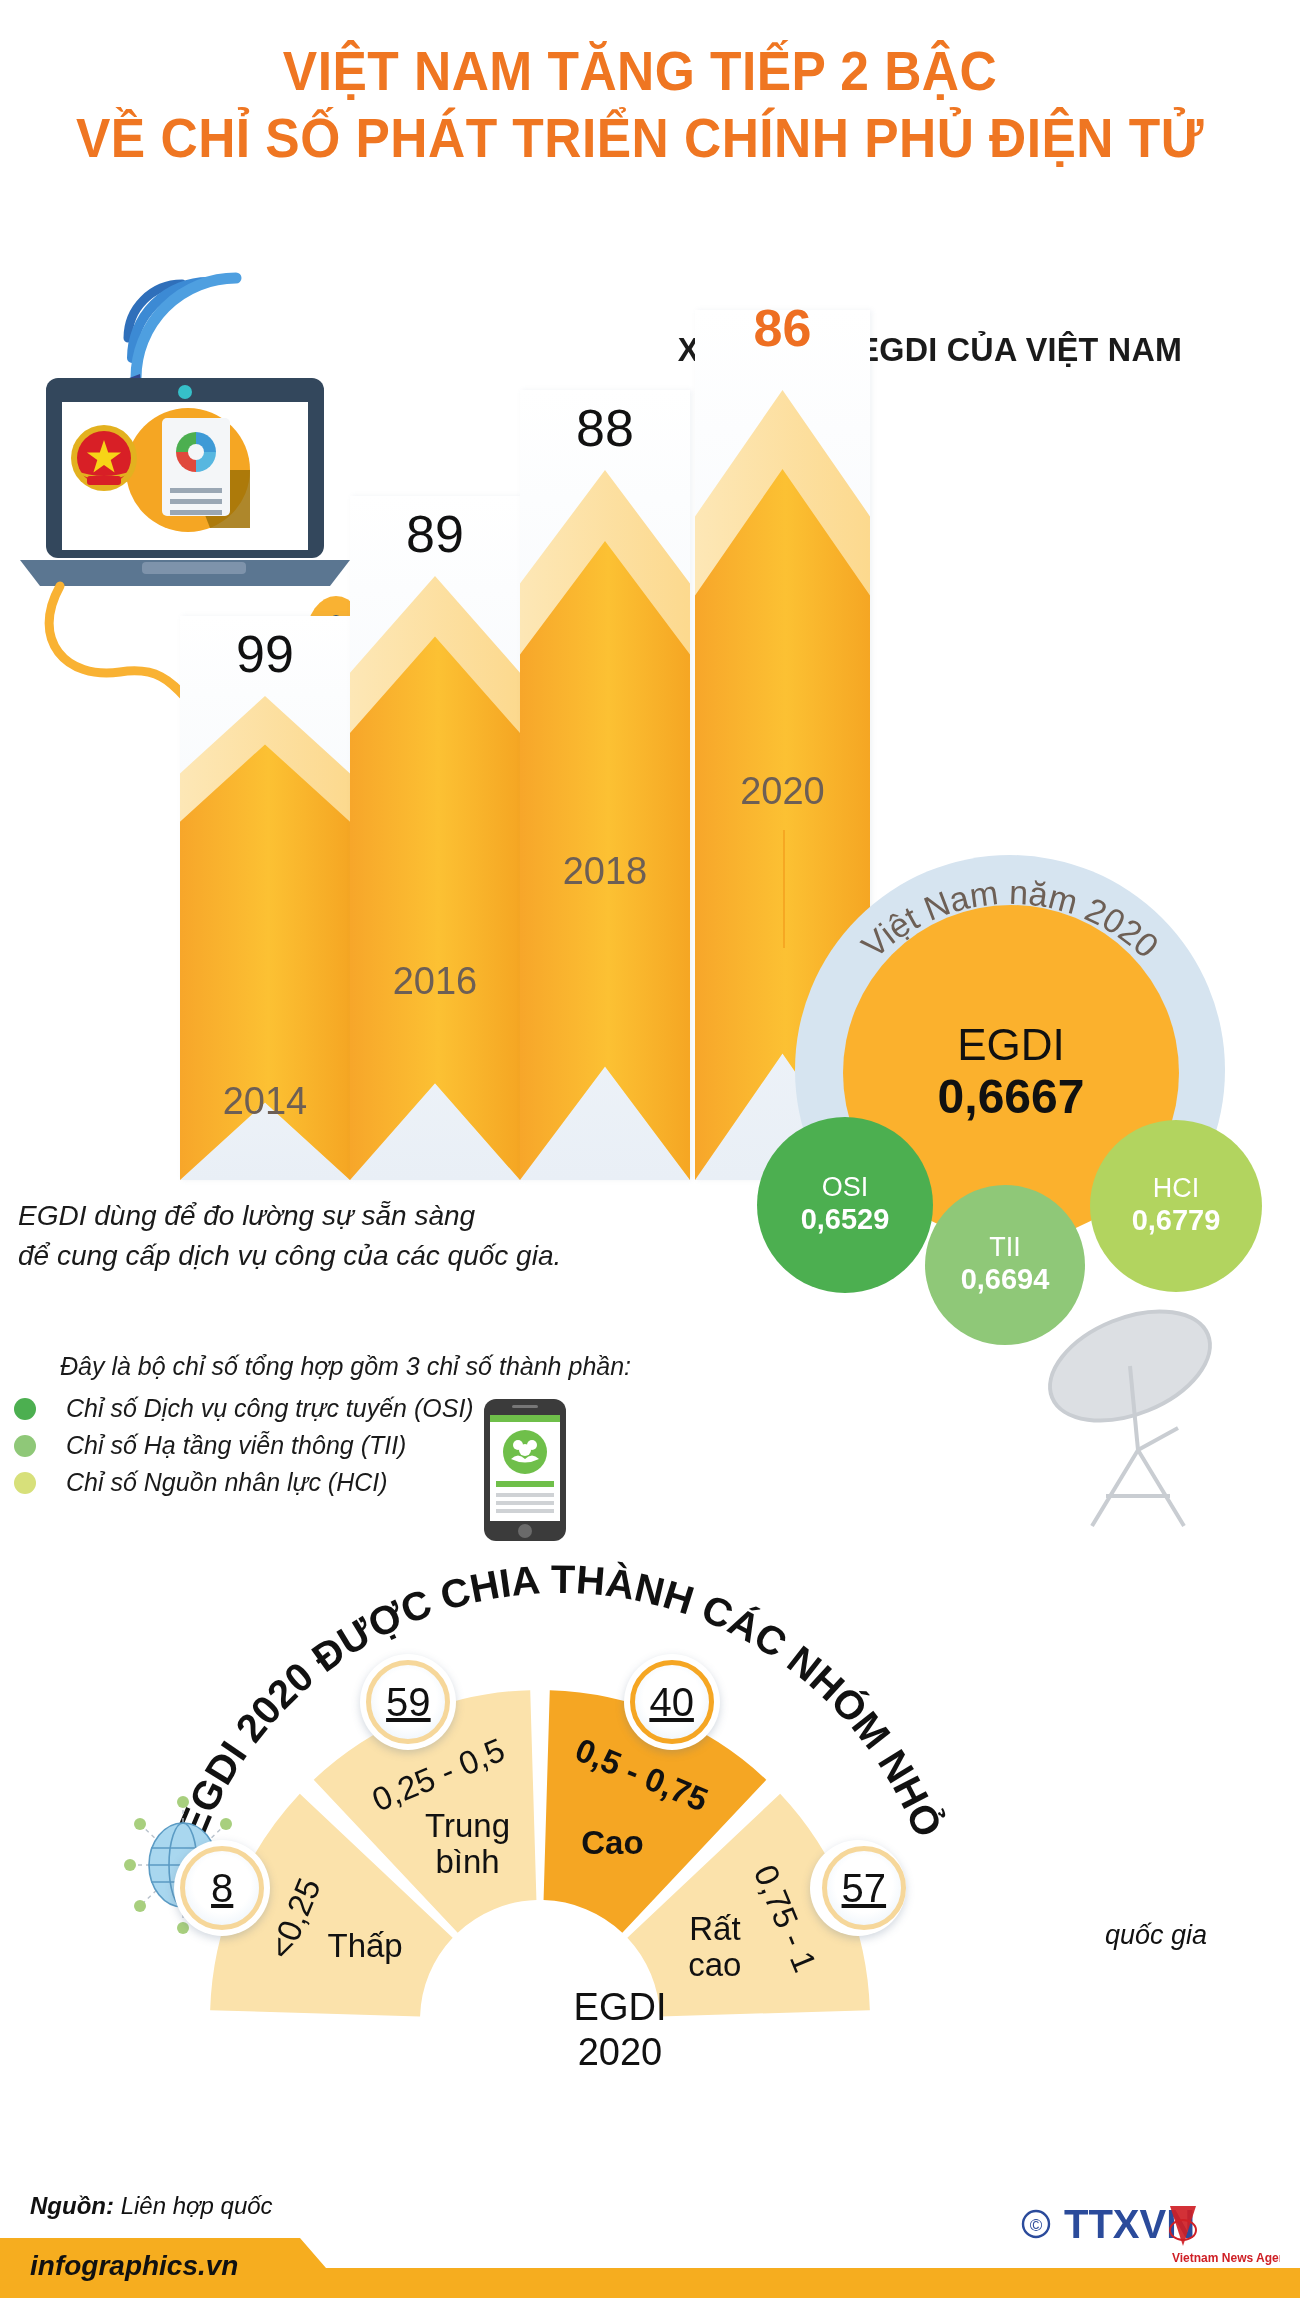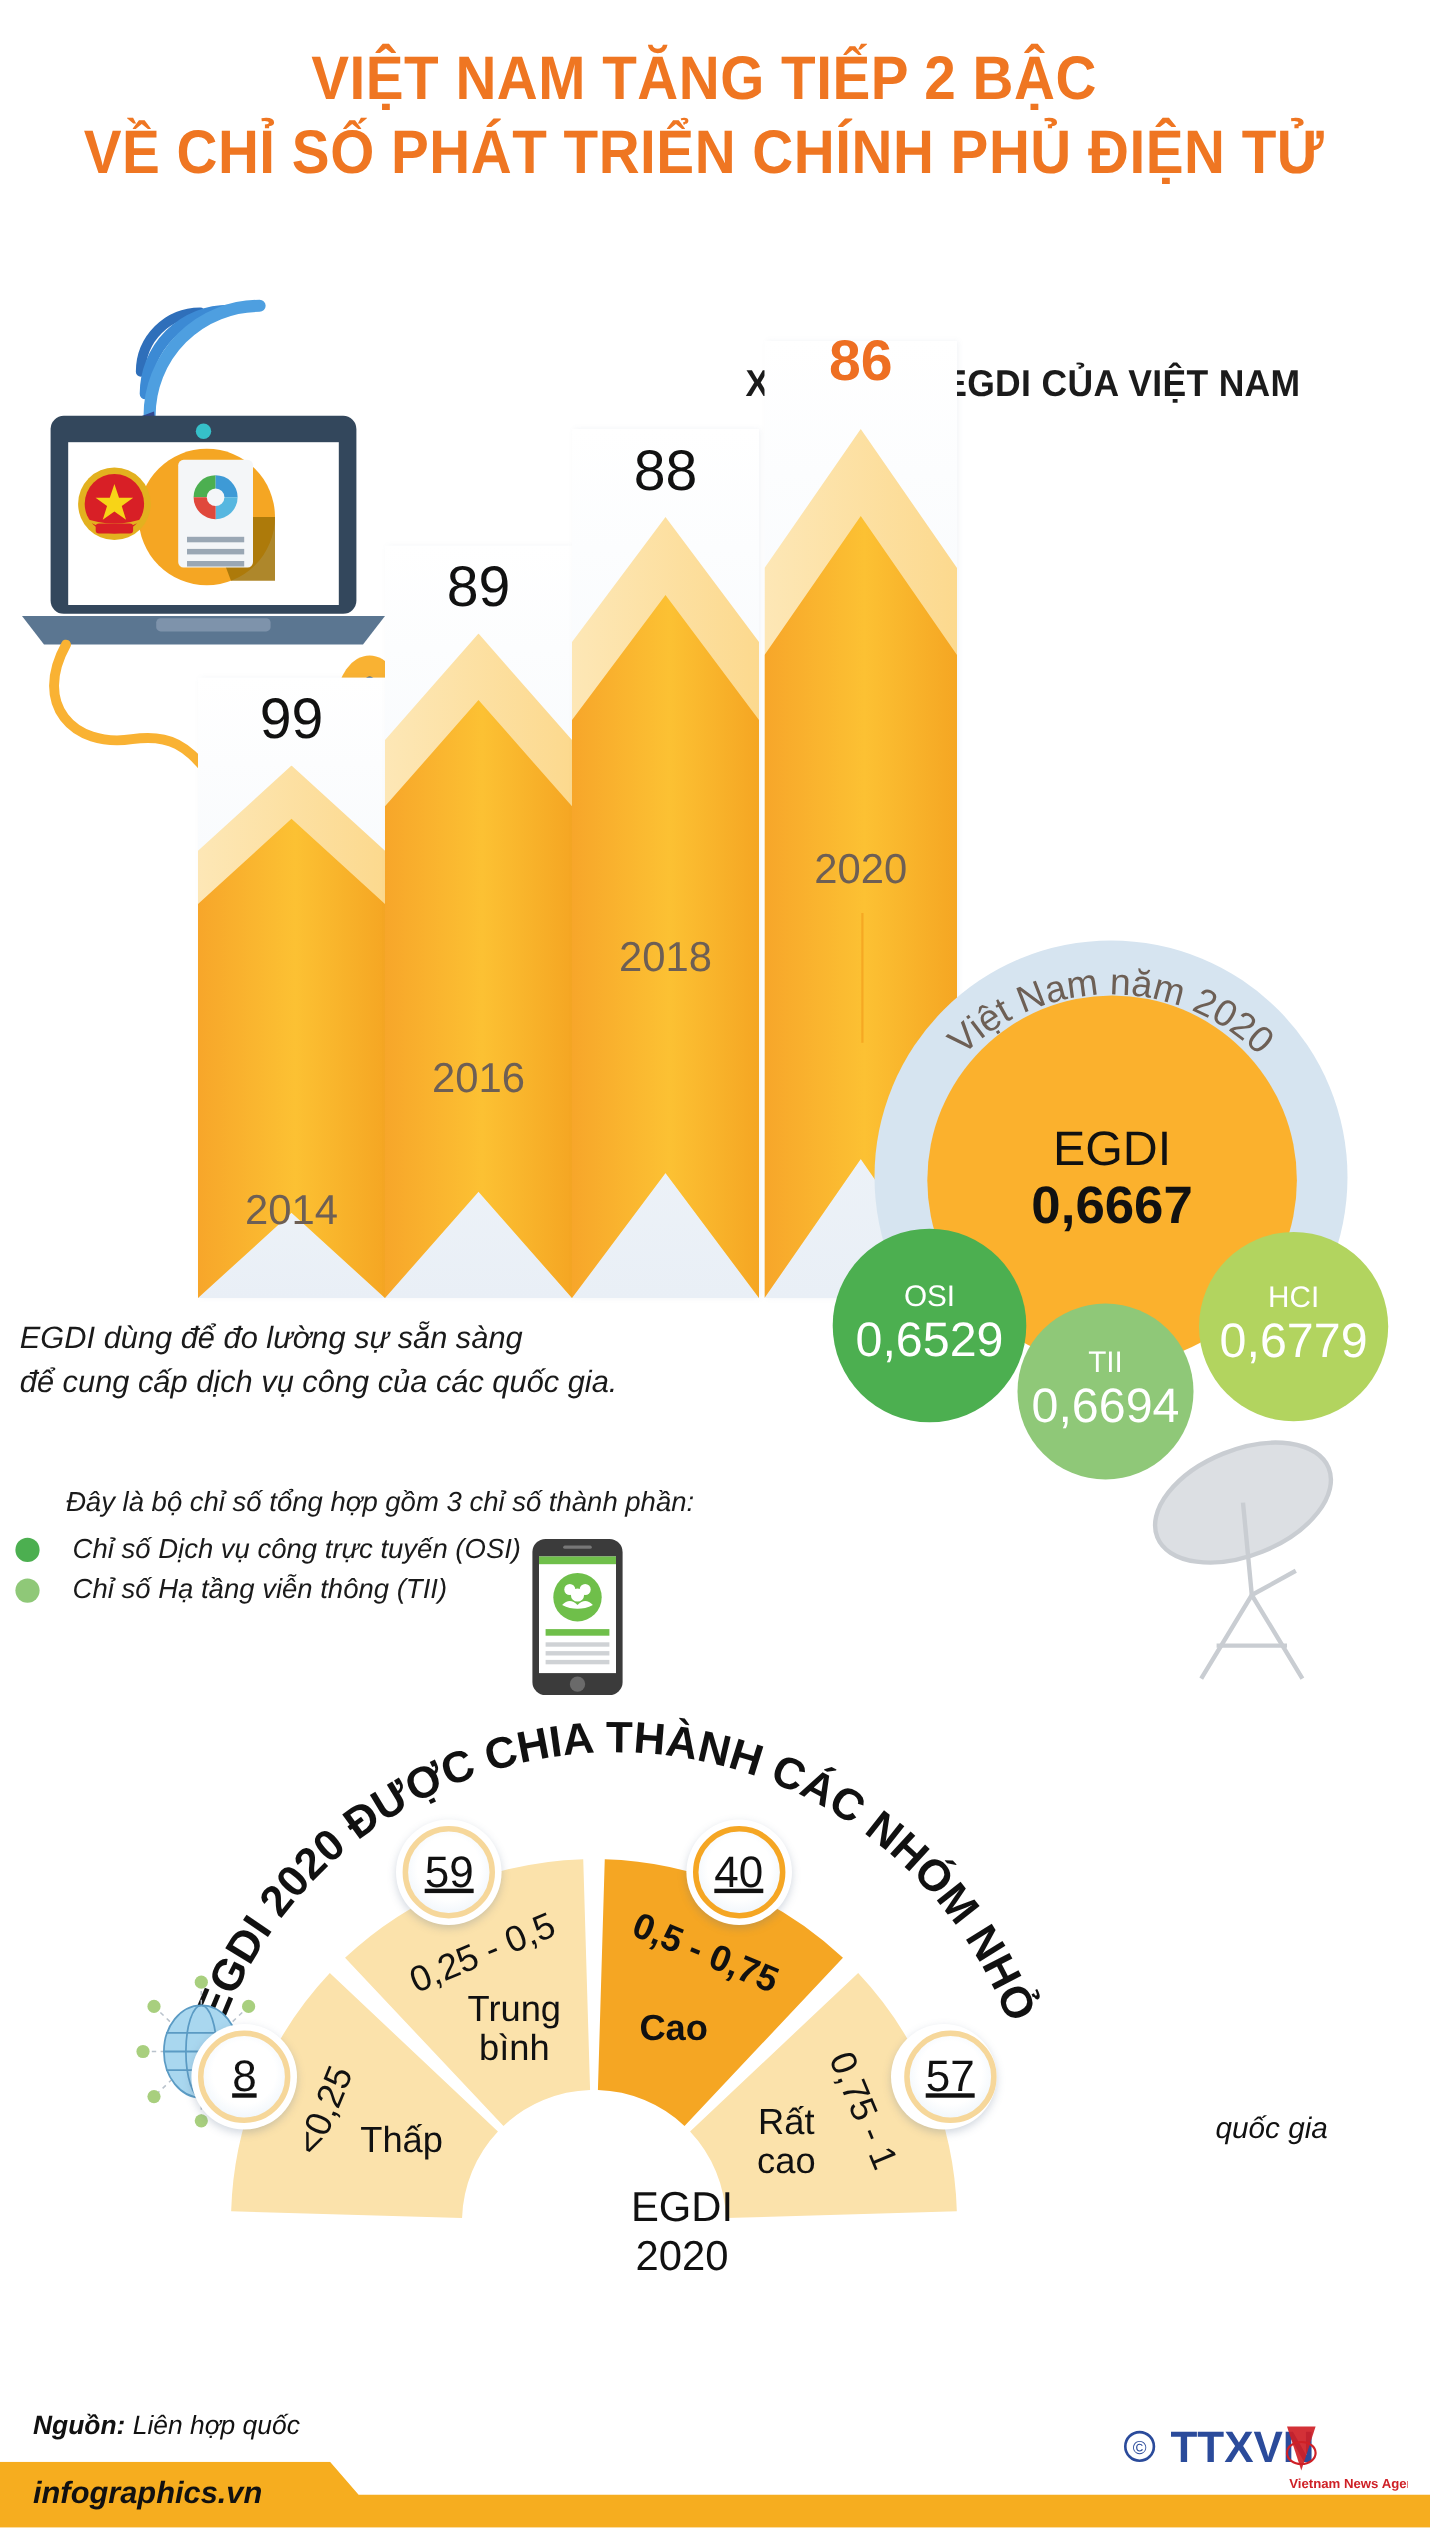--- a/index.html
+++ b/index.html
@@ -57,21 +57,21 @@
     position:absolute;left:108px;top:50px;width:336px;height:336px;border-radius:50%;
     background:#fbb12d;display:flex;flex-direction:column;align-items:center;justify-content:center;
   }
   .egdi-main .k{font-size:44px;color:#111;line-height:1.05;}
   .egdi-main .v{font-size:48px;font-weight:700;color:#111;line-height:1.15;}
   .sub{
     position:absolute;border-radius:50%;display:flex;flex-direction:column;
     align-items:center;justify-content:center;color:#fff;
   }
   .sub .k{font-size:27px;line-height:1.05;font-weight:400;}
-  .sub .v{font-size:44px;font-weight:400;line-height:1.2;}
+  .sub .v{font-size:29px;font-weight:700;line-height:1.2;}
   .sub.osi{left:22px;top:262px;width:176px;height:176px;background:#4caf50;}
   .sub.tii{left:190px;top:330px;width:160px;height:160px;background:#8fc878;}
   .sub.hci{left:355px;top:265px;width:172px;height:172px;background:#b2d45f;}
 
   
   .deftext{
     position:absolute;left:18px;top:1196px;width:760px;
     font-size:28px;font-style:italic;color:#1a1a1a;line-height:1.42;
   }
   .listhead{
@@ -304,20 +304,24 @@
 
   <div class="listhead">Đây là bộ chỉ số tổng hợp gồm 3 chỉ số thành phần:</div>
   <div class="bullets" id="bullets">
       <div class="brow">
         <span class="dot" style="background: rgb(76, 175, 80);"></span>
         <span class="txt">Chỉ số Dịch vụ công trực tuyến (OSI)</span>
       </div>
       <div class="brow">
         <span class="dot" style="background: rgb(143, 200, 120);"></span>
         <span class="txt">Chỉ số Hạ tầng viễn thông (TII)</span>
+      </div>
+      <div class="brow">
+        <span class="dot" style="background: rgb(215, 224, 122);"></span>
+        <span class="txt">Chỉ số Nguồn nhân lực (HCI)</span>
       </div>
     </div>
 
   <svg style="position:absolute;left:480px;top:1395px;width:90px;height:150px" viewBox="0 0 90 150">
     <rect x="4" y="4" width="82" height="142" rx="12" fill="#3b3b3b"></rect>
     <rect x="10" y="20" width="70" height="106" fill="#ffffff"></rect>
     <rect x="10" y="20" width="70" height="7" fill="#6fbf4a"></rect>
     <rect x="32" y="10" width="26" height="3" rx="1.5" fill="#777"></rect>
     <circle cx="45" cy="136" r="7" fill="#6a6a6a"></circle>
     <circle cx="45" cy="57" r="22" fill="#6fbf4a"></circle>

